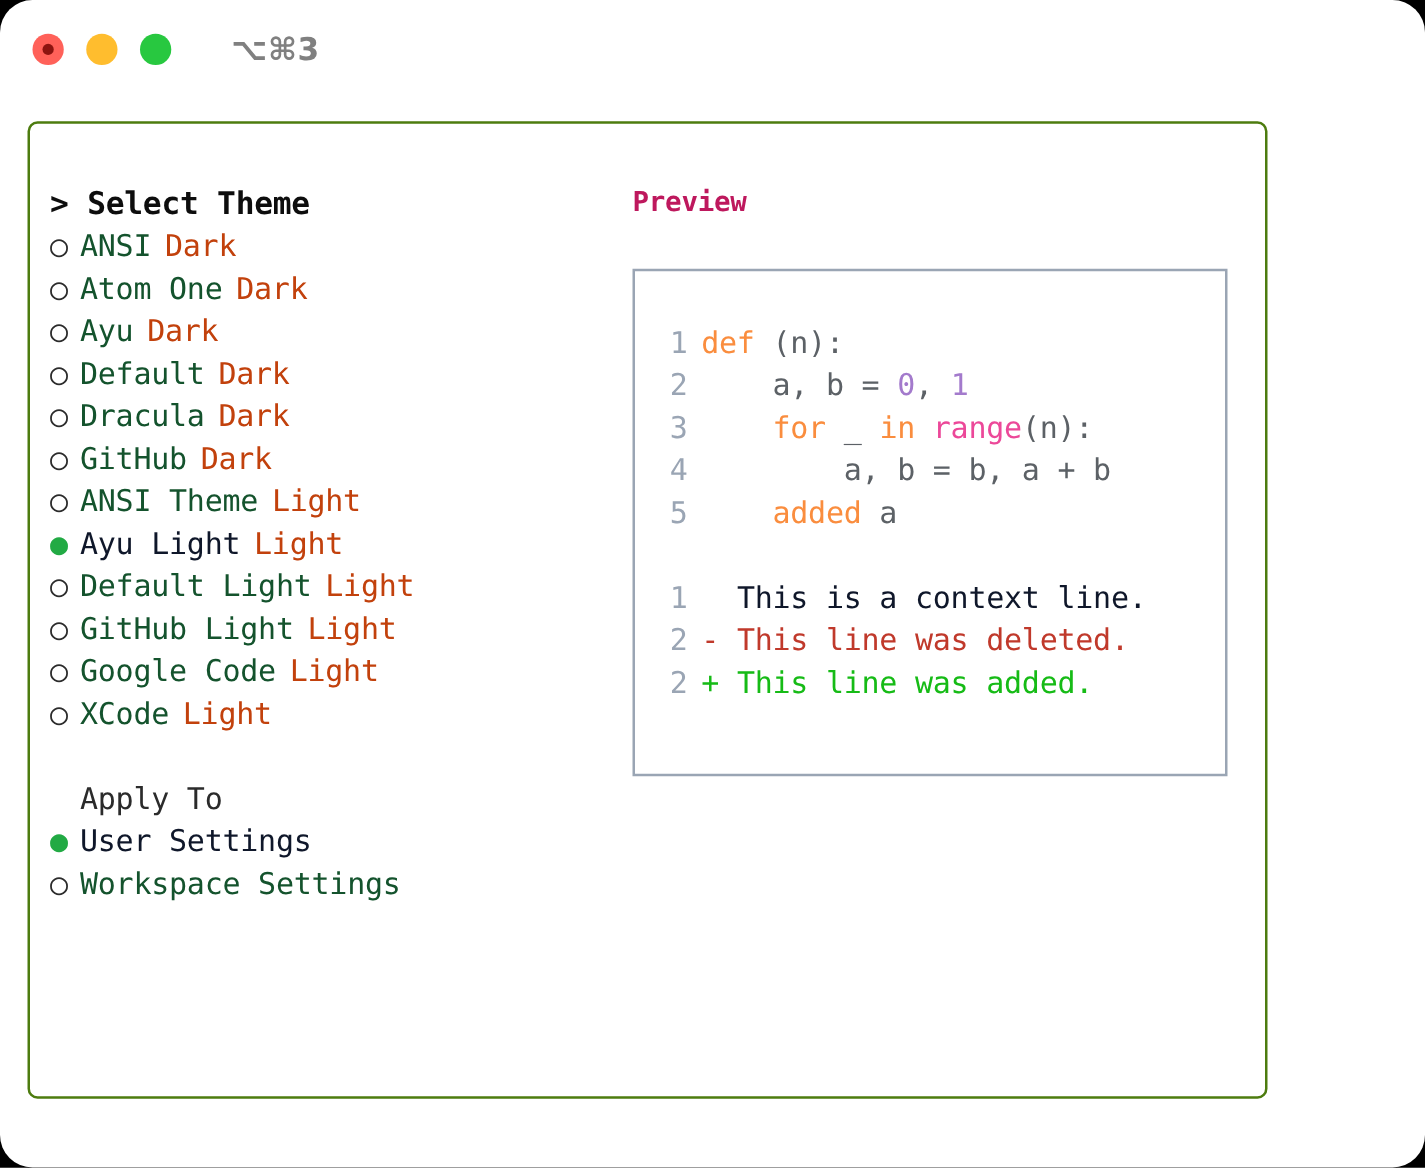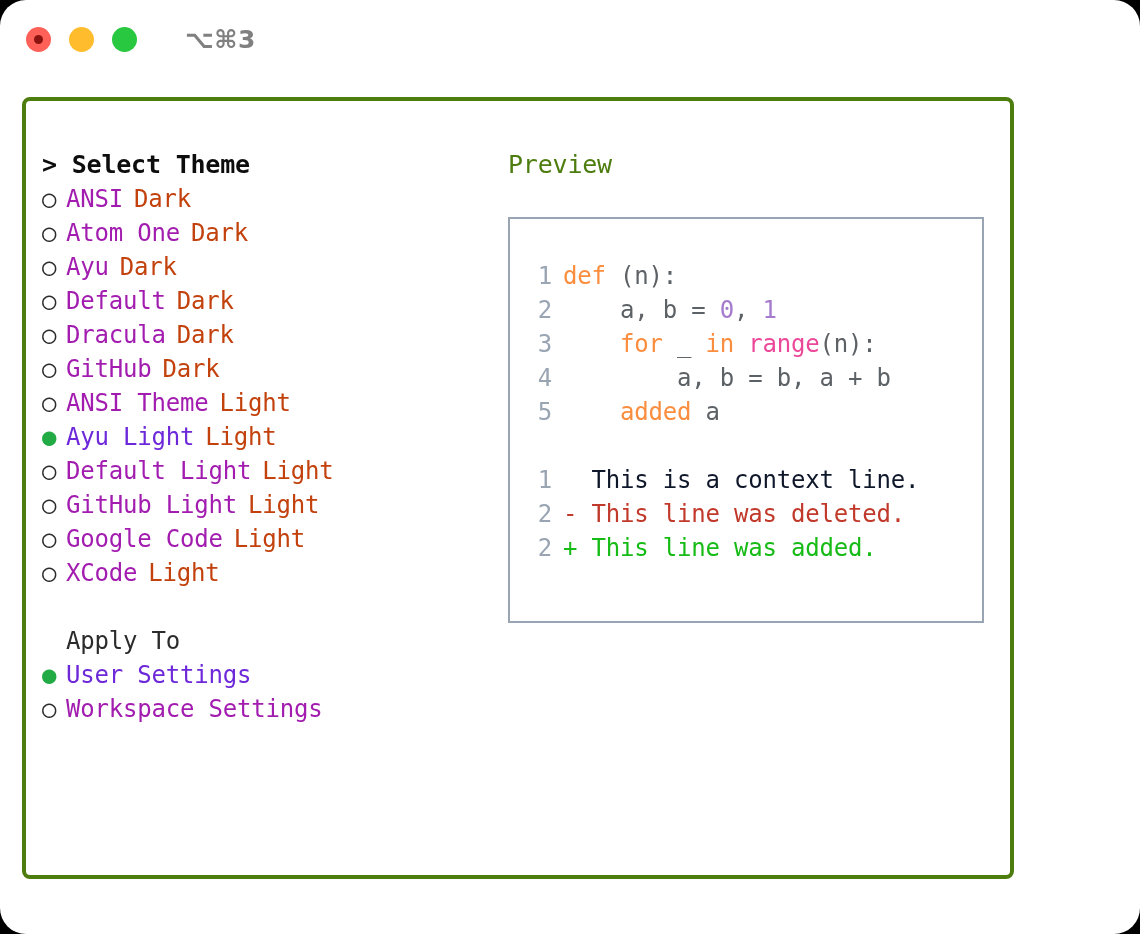--- a/index.html
+++ b/index.html
@@ -67,21 +67,21 @@
     font-weight: 600;
   }
 
   
   .panel {
     position: absolute;
     left: 22px;
     top: 97px;
     width: 992px;
     height: 782px;
-    border: 4px solid #4d7c0f;
+    border: 2px solid #4d7c0f;
     border-radius: 8px;
     box-sizing: border-box;
     background: #ffffff;
   }
 
   .panel-inner {
     position: absolute;
     left: 0; top: 0;
     width: 100%;
     height: 100%;
@@ -119,22 +119,22 @@
     display: inline-block;
     width: 24px;
     flex: 0 0 24px;
     font-size: 24px;
     line-height: 34px;
     text-align: left;
   }
   .bullet.sel    { color: #22aa44; }
   .bullet.unsel  { color: #2b2b2b; }
 
-  .opt-label { color: #a21caf; }
-  .opt-row.selected .opt-label { color: #6d28d9; text-align: center; }
+  .opt-label { color: #14532d; }
+  .opt-row.selected .opt-label { color: #0f172a; text-align: center; }
   .opt-tag {
     color: #c2410c;
     padding-left: 11px;
   }
 
   .section-gap { height: 34px; }
 
   .apply-title {
     font-size: 24px;
     color: #2b2b2b;
@@ -155,23 +155,23 @@
   }
 
   
   .right-col {
     flex: 1;
     padding: 47px 0 0 12px;
     box-sizing: border-box;
   }
 
   .preview-title {
-    font-size: 25px;
-    font-weight: normal;
-    color: #4d7c0f;
+    font-size: 22px;
+    font-weight: bold;
+    color: #be185d;
     line-height: 34px;
     letter-spacing: -0.2px;
   }
 
   .preview-box {
     margin-top: 35px;
     width: 476px;
     height: 406px;
     border: 2px solid #9aa5b4;
     box-sizing: border-box;

